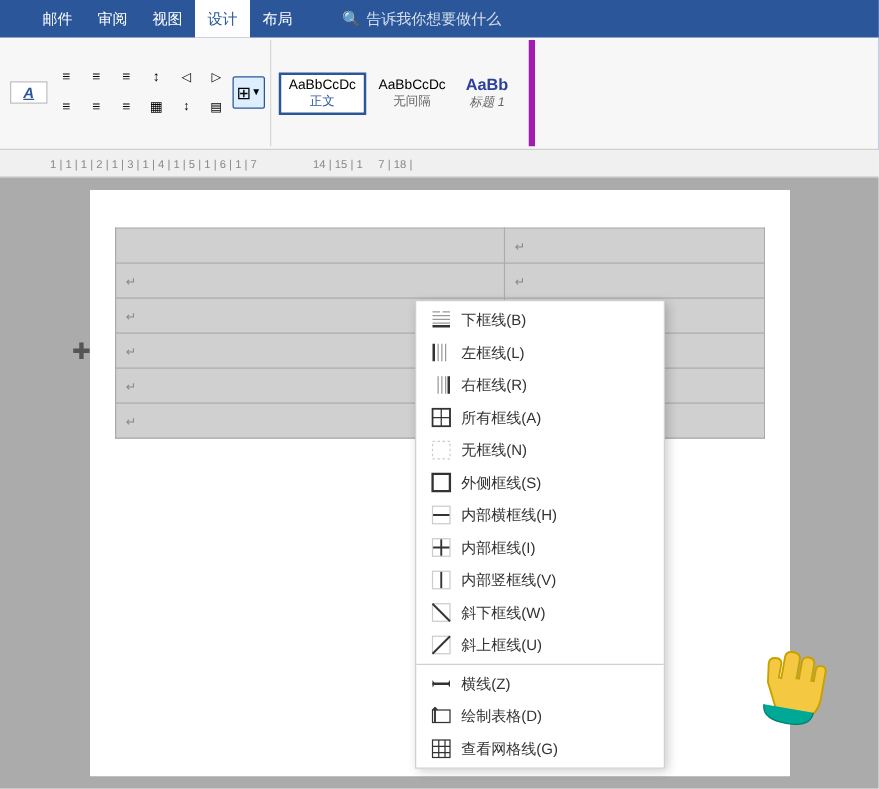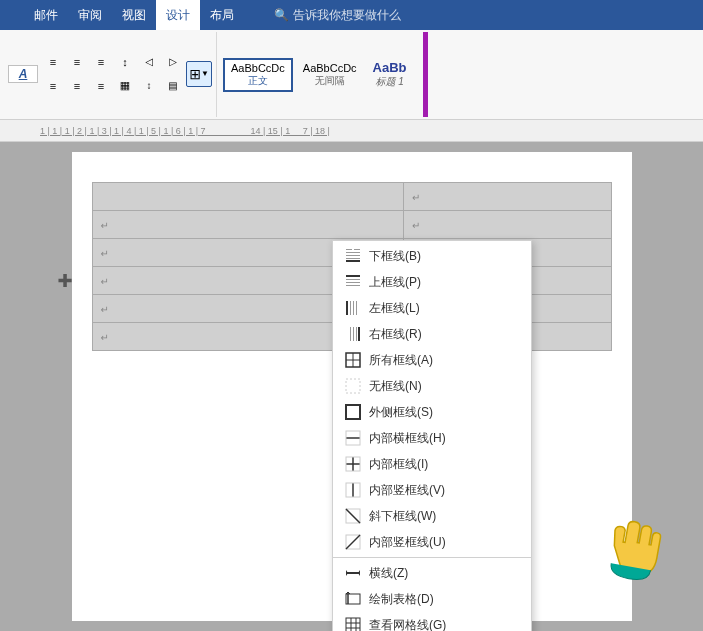--- a/index.html
+++ b/index.html
@@ -36,21 +36,21 @@
     .dropdown-icon { width: 20px; height: 16px; display: flex; align-items: center; justify-content: center; margin-right: 6px; flex-shrink: 0; }
     .dropdown-text { flex: 1; }
     .font-row { display: flex; align-items: center; margin-bottom: 2px; }
 
     .border-btn-active { background: #ddeeff; border: 1px solid #2b579a !important; }
 
     
     .styles-group { display: flex; align-items: center; padding: 4px 6px; border-right: 5px solid #a21caf; }
 
     
-    .ruler-content { display: flex; align-items: center; font-size: 9px; color: #888; text-decoration: underline; }
+    .ruler-content { display: flex; align-items: center; font-size: 9px; color: #888; }
   </style>
 </head>
 <body>
 
 <div class="ribbon">
   <div class="ribbon-tabs">
     <div class="ribbon-tab">邮件</div>
     <div class="ribbon-tab">审阅</div>
     <div class="ribbon-tab">视图</div>
     <div class="ribbon-tab active">设计</div>
@@ -169,31 +169,20 @@
             <rect x="1" y="4" width="14" height="1" fill="#999"></rect>
             <rect x="1" y="7" width="14" height="1" fill="#999"></rect>
             <rect x="1" y="10" width="14" height="1" fill="#999"></rect>
           </svg>
       </div>
       <div class="dropdown-text">下框线(B)</div>
     </div>
     <div class="dropdown-item">
       <div class="dropdown-icon">
         <svg width="16" height="16" viewBox="0 0 16 16">
-            <rect x="1" y="1" width="14" height="2" fill="#333"></rect>
-            <rect x="1" y="5" width="14" height="1" fill="#999"></rect>
-            <rect x="1" y="8" width="14" height="1" fill="#999"></rect>
-            <rect x="1" y="11" width="14" height="1" fill="#999"></rect>
-          </svg>
-      </div>
-      <div class="dropdown-text">上框线(P)</div>
-    </div>
-    <div class="dropdown-item">
-      <div class="dropdown-icon">
-        <svg width="16" height="16" viewBox="0 0 16 16">
             <rect x="1" y="1" width="2" height="14" fill="#333"></rect>
             <rect x="5" y="1" width="1" height="14" fill="#999"></rect>
             <rect x="8" y="1" width="1" height="14" fill="#999"></rect>
             <rect x="11" y="1" width="1" height="14" fill="#999"></rect>
           </svg>
       </div>
       <div class="dropdown-text">左框线(L)</div>
     </div>
     <div class="dropdown-item">
       <div class="dropdown-icon">
@@ -269,21 +258,21 @@
       </div>
       <div class="dropdown-text">斜下框线(W)</div>
     </div>
     <div class="dropdown-item">
       <div class="dropdown-icon">
         <svg width="16" height="16" viewBox="0 0 16 16">
             <rect x="1" y="1" width="14" height="14" fill="none" stroke="#ccc" stroke-width="1"></rect>
             <line x1="1" y1="15" x2="15" y2="1" stroke="#333" stroke-width="1.5"></line>
           </svg>
       </div>
-      <div class="dropdown-text">内部竖框线(U)</div>
+      <div class="dropdown-text">斜上框线(U)</div>
     </div>
     <div style="height:1px;background:#d0d0d0;margin:2px 0;"></div>
     <div class="dropdown-item">
       <div class="dropdown-icon">
         <svg width="16" height="16" viewBox="0 0 16 16">
             <line x1="1" y1="8" x2="15" y2="8" stroke="#333" stroke-width="2"></line>
             <polygon points="1,5 3,8 1,11" fill="#333"></polygon>
             <polygon points="15,5 13,8 15,11" fill="#333"></polygon>
           </svg>
       </div>

